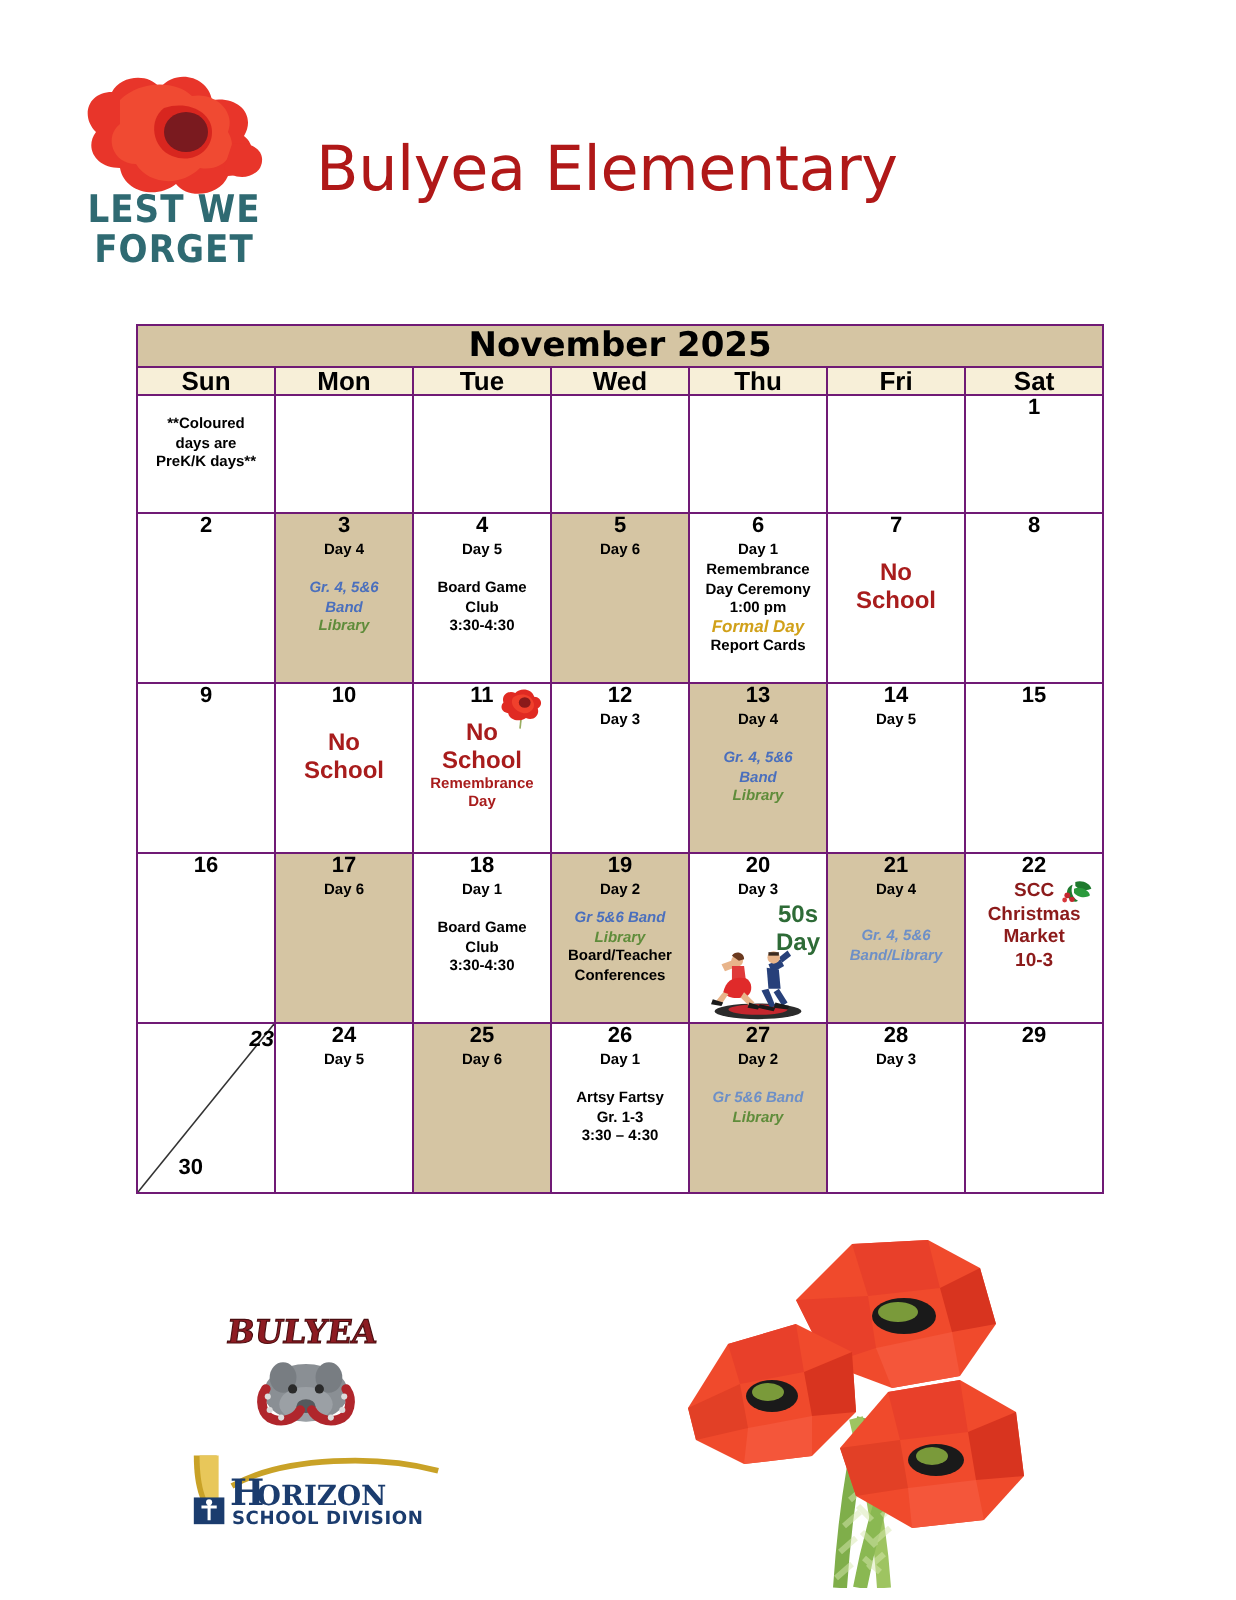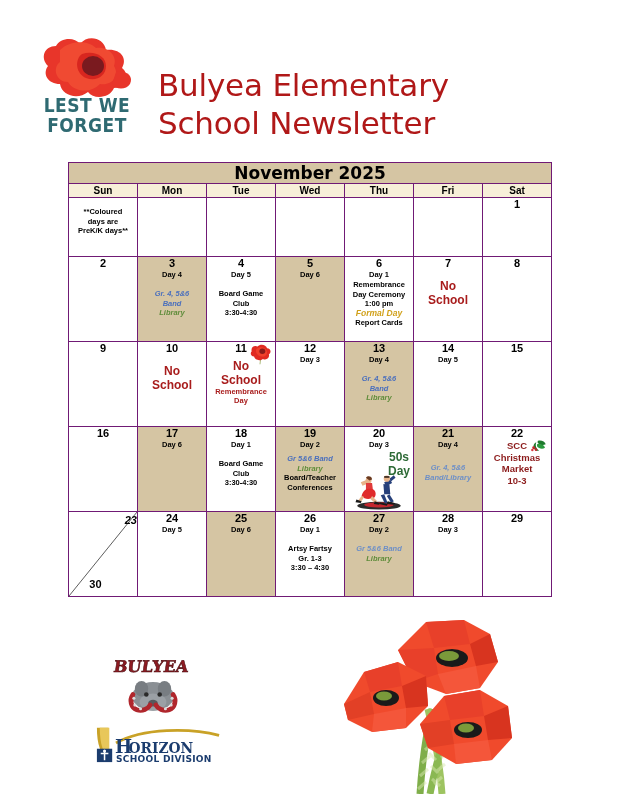--- a/index.html
+++ b/index.html
@@ -60,21 +60,21 @@
     text-align:center;
     font-family:"DejaVu Sans","Liberation Sans",sans-serif;
     font-weight:bold;
     font-size:17px;
     height:20px;
     line-height:20px;
     color:#000;
   }
   .dayname{
     background:#f7efd8;
-    font-size:10px;
+    font-size:13px;
     font-weight:bold;
     height:13px;
     line-height:13px;
   }
   .cell{
     height:84px;
     background:#ffffff;
     position:relative;
     text-align:center;
     padding-top:2px;
@@ -201,21 +201,20 @@
     </svg>
   </div>
 
   <div class="lest-we-forget">
     <div>LEST WE</div>
     <div>FORGET</div>
   </div>
 
   <div class="title-block">
     <div class="title-line">Bulyea Elementary</div>
-    <div class="title-line">School Newsletter</div>
   </div>
 </div>
 
 <table class="calendar">
   <colgroup>
     <col style="width:69px">
       <col style="width:69px">
       <col style="width:69px">
     <col style="width:69px">
       <col style="width:69px">

